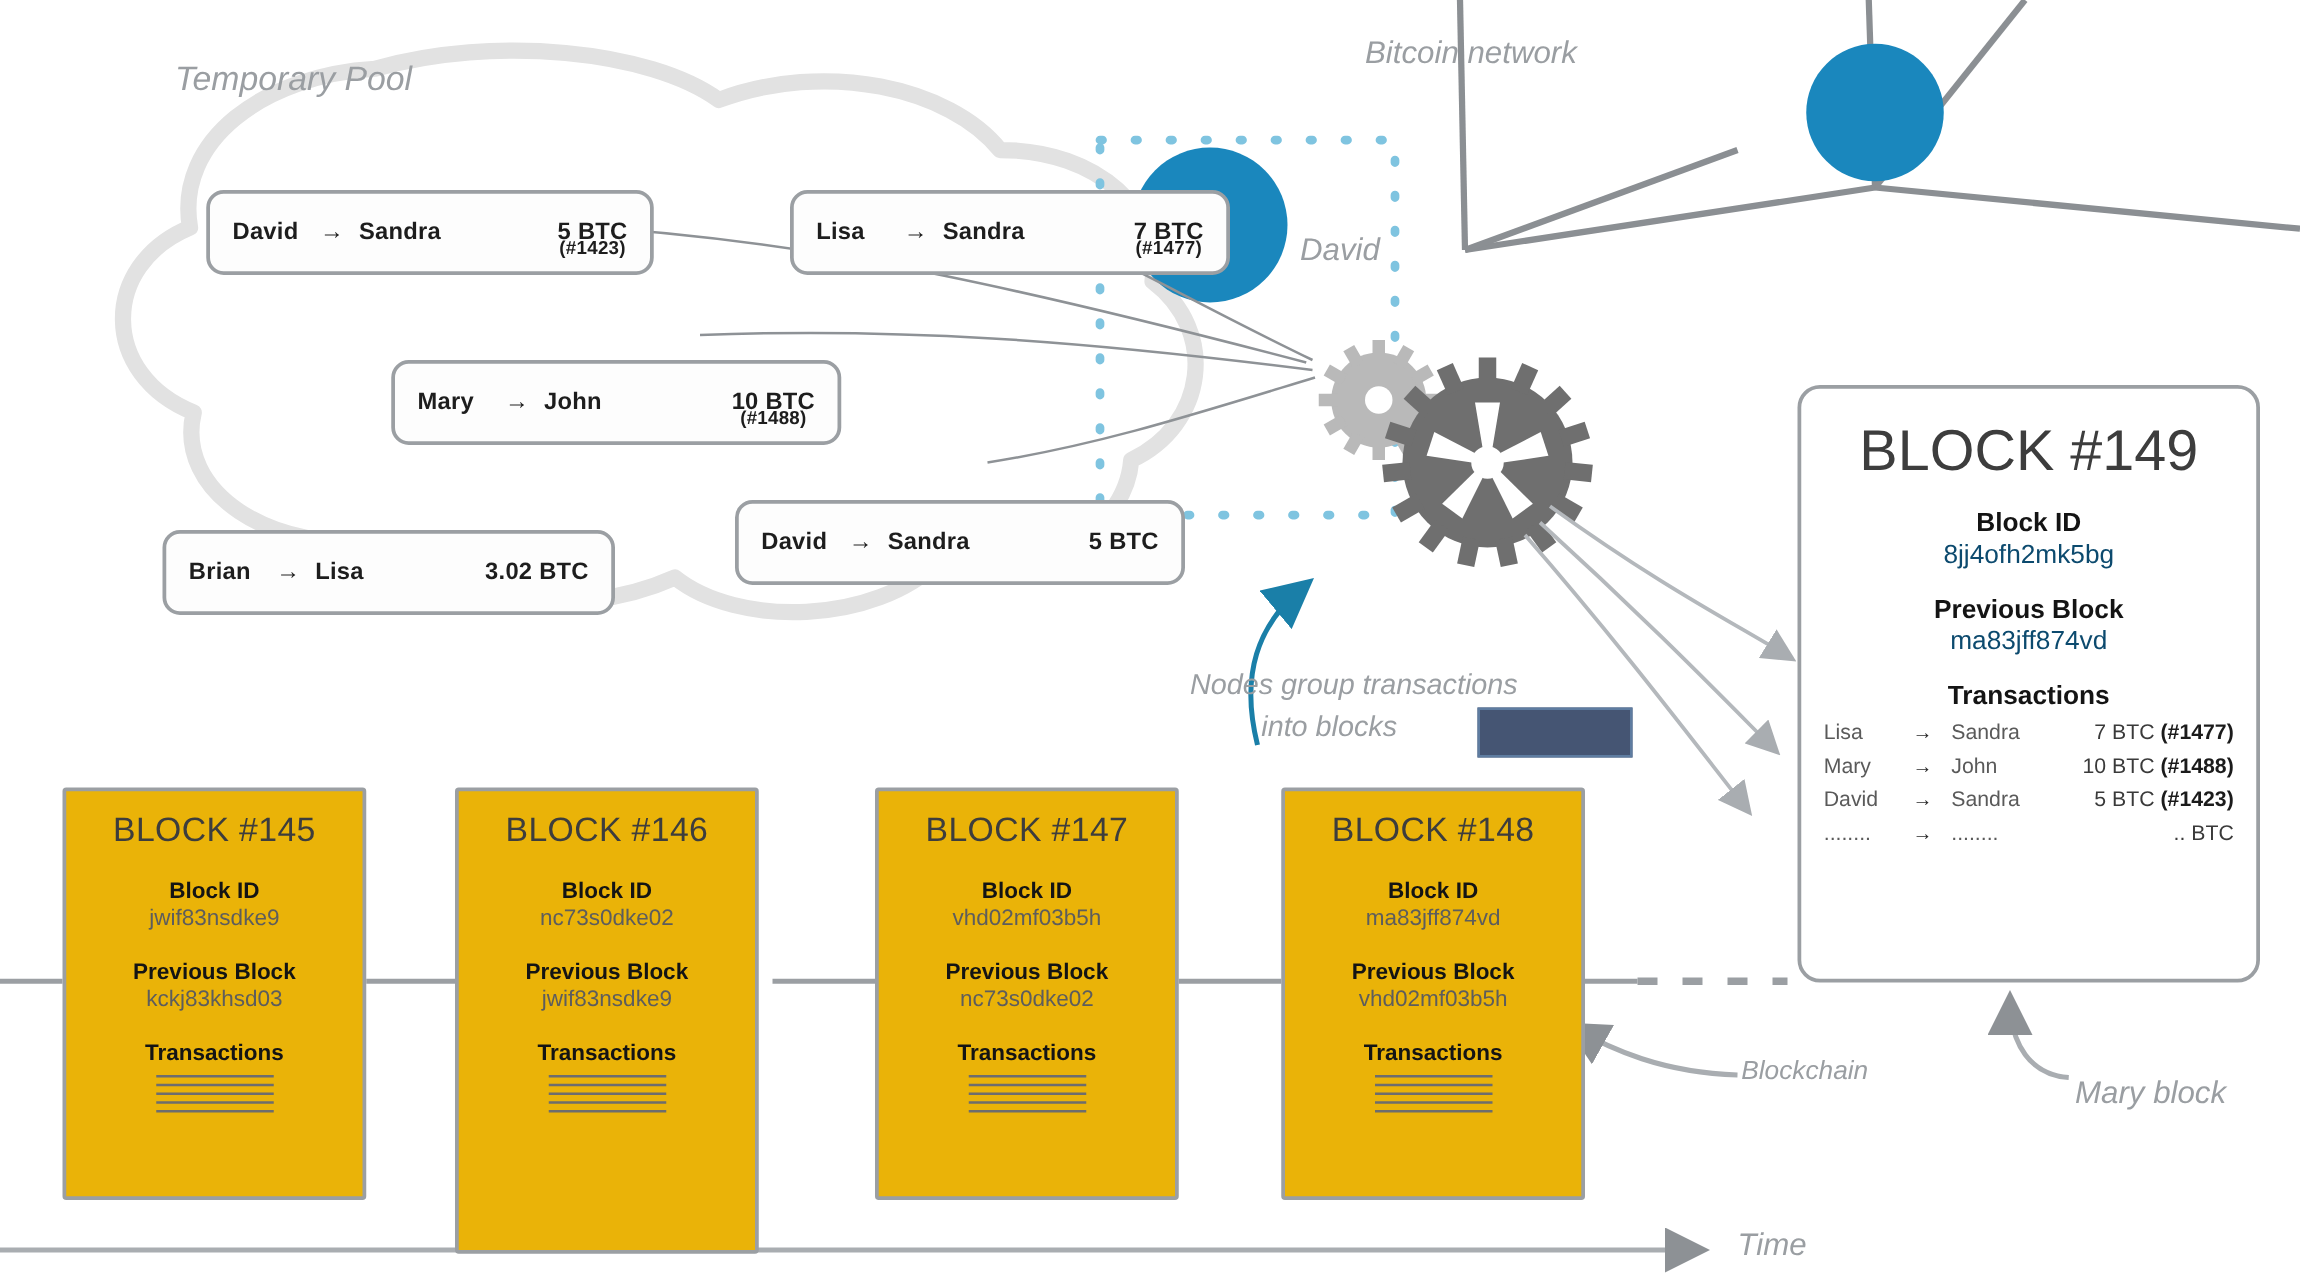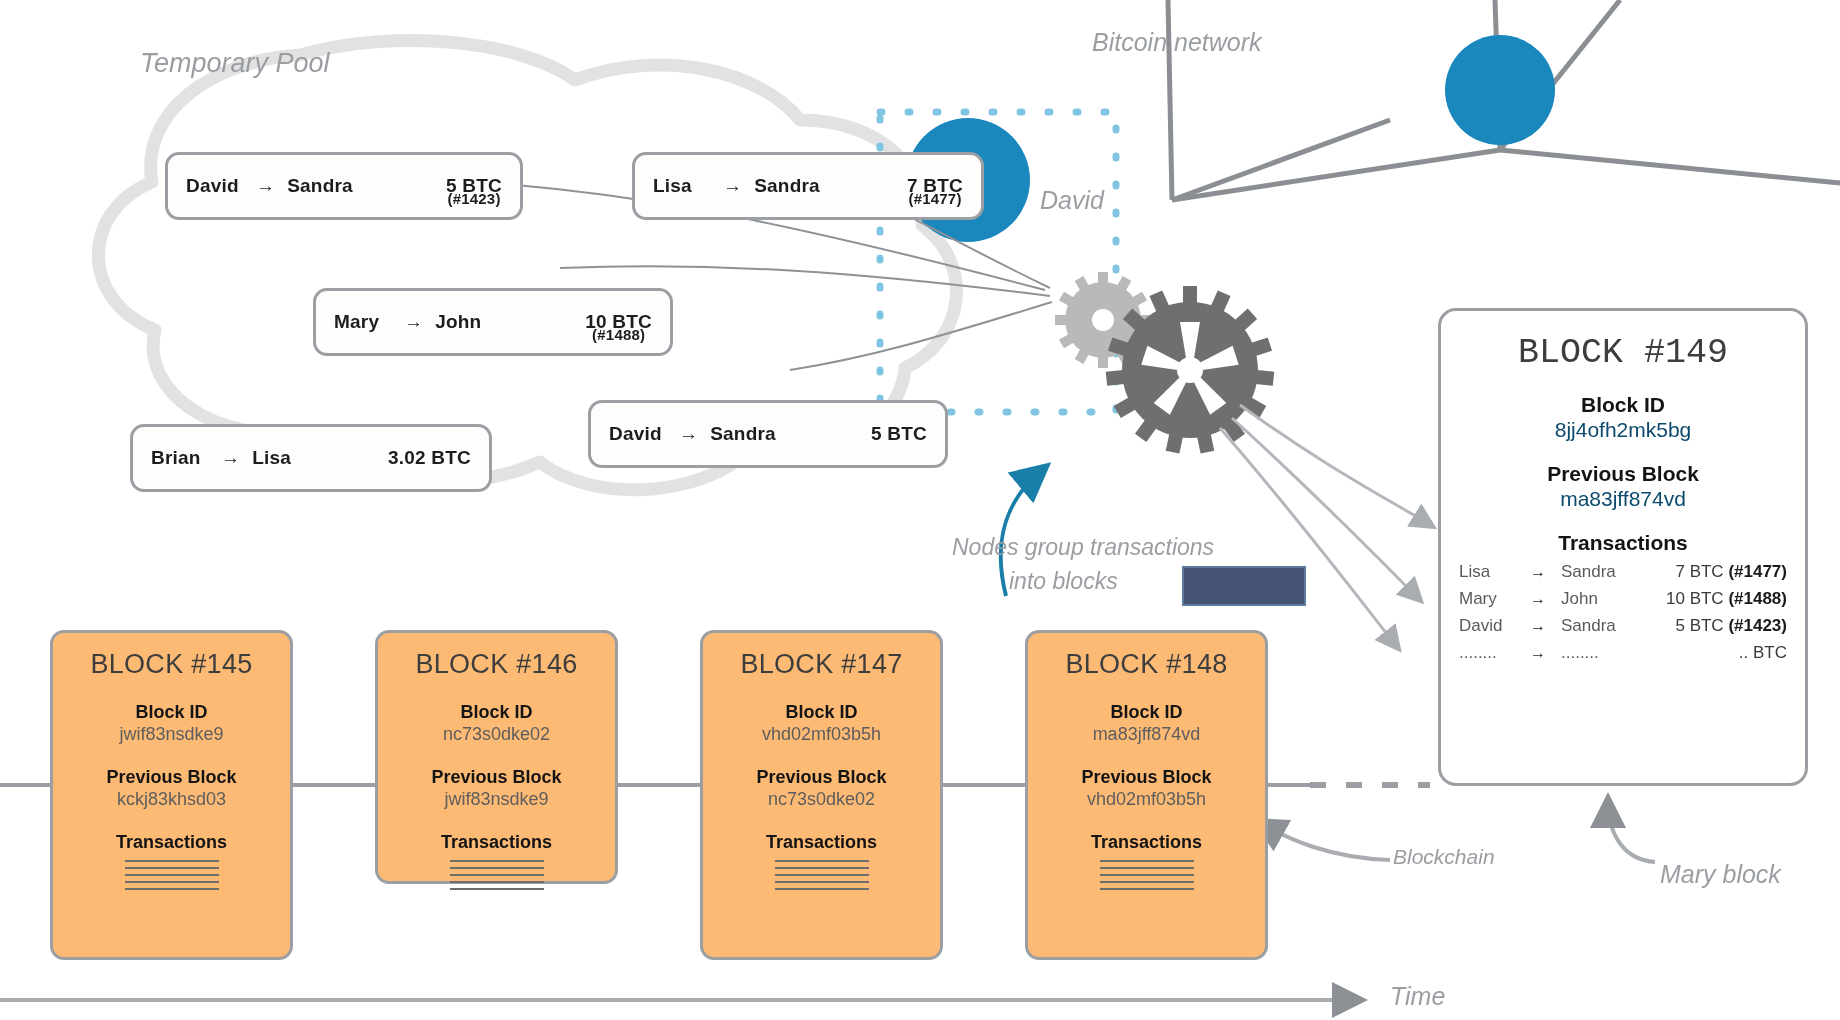--- a/index.html
+++ b/index.html
@@ -40,23 +40,23 @@
   .note{
     position:absolute;
     font-style:italic;
     color:#9a9ea2;
     white-space:nowrap;
   }
 
   
   .block{
     position:absolute;
-    background:#fdba74;
+    background:#eab308;
     border:3px solid #9b9fa3;
-    border-radius:14px;
+    border-radius:3px;
     box-sizing:border-box;
     text-align:center;
     padding-top:16px;
   }
   .block .bhead{
     font-size:27px;color:#3d3d3d;letter-spacing:.3px;font-weight:normal;
   }
   .block .lbl{font-size:18px;font-weight:bold;color:#141414;margin-top:22px;}
   .block .val{font-size:18px;color:#5d5d5d;margin-top:1px;}
   .block .lines{margin:7px auto 0;width:94px;}
@@ -65,21 +65,21 @@
   
   #block149{
     position:absolute;
     background:#ffffff;
     border:3px solid #9b9fa3;
     border-radius:18px;
     box-sizing:border-box;
     text-align:center;
     padding-top:22px;
   }
-  #block149 .bhead{font-size:35px;color:#3d3d3d;font-family:Liberation Mono, monospace;}
+  #block149 .bhead{font-size:46px;color:#3d3d3d;}
   #block149 .lbl{font-size:21px;font-weight:bold;color:#141414;margin-top:20px;}
   #block149 .val{font-size:21px;color:#0c4a6e;margin-top:1px;}
   #block149 .txlist{margin-top:6px;padding:0 18px;}
   #block149 .txrow{
     display:flex;align-items:baseline;font-size:17px;color:#5a5a5a;
     margin-top:7px;white-space:nowrap;
   }
   #block149 .txrow .c1{width:56px;text-align:left;}
   #block149 .txrow .c2{width:46px;text-align:center;font-size:16px;color:#2a2a2a;}
   #block149 .txrow .c3{width:78px;text-align:left;}
@@ -296,21 +296,21 @@
     <div class="lbl">Transactions</div>
     <div class="lines">
       <i></i>
         <i></i>
         <i></i>
         <i></i>
         <i></i>
     </div>
   </div>
 
-  <div class="block" style="left:375px;top:630px;width:243px;height:254px;">
+  <div class="block" style="left:364px;top:630px;width:243px;height:373px;">
     <div class="bhead">BLOCK #146</div>
     <div class="lbl">Block ID</div>
     <div class="val">nc73s0dke02</div>
     <div class="lbl">Previous Block</div>
     <div class="val">jwif83nsdke9</div>
     <div class="lbl">Transactions</div>
     <div class="lines">
       <i></i>
         <i></i>
         <i></i>

